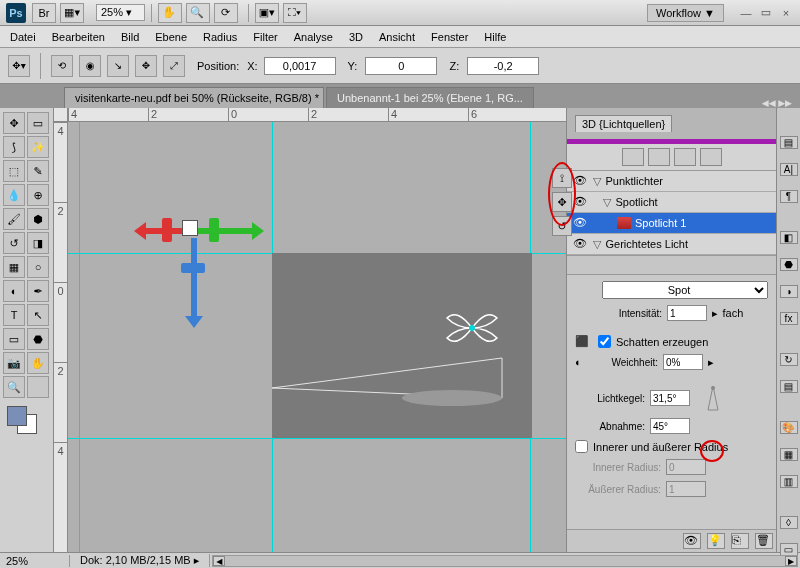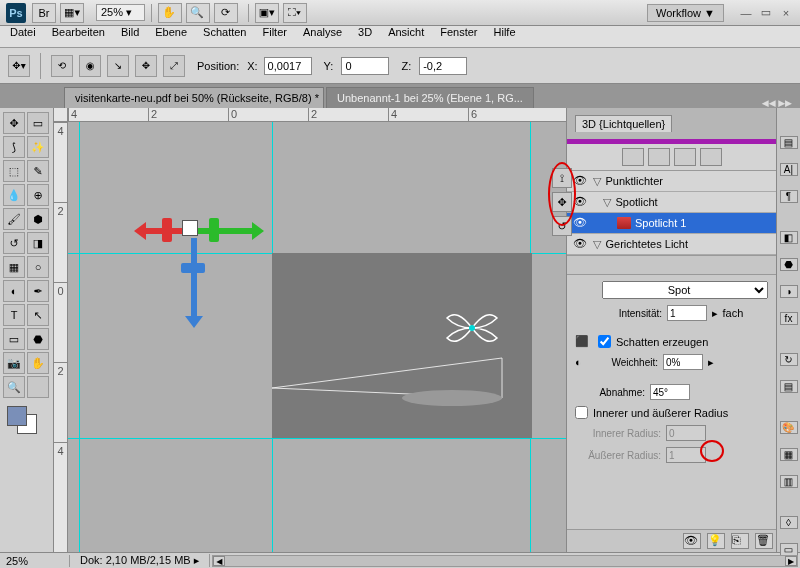--- a/index.html
+++ b/index.html
@@ -7,27 +7,27 @@
 
 .titlebar { height: 26px; background: linear-gradient(#e8e8e8, #cdcdcd); display: flex; align-items: center; padding: 2px 6px; border-bottom: 1px solid #888; }
 .titlebar .ps-icon { width: 20px; height: 20px; background: #0a3c5a; color: #9ad0f0; display: flex; align-items: center; justify-content: center; font-weight: bold; border-radius: 2px; margin-right: 6px; }
 .titlebar .btn { width: 24px; height: 20px; background: #d8d8d8; border: 1px solid #999; margin-right: 4px; display: flex; align-items: center; justify-content: center; }
 .titlebar .zoom-sel { margin-left: 8px; padding: 1px 12px 1px 4px; border: 1px solid #999; background: #eee; }
 .titlebar .sep { width: 1px; height: 18px; background: #999; margin: 0 6px; }
 .titlebar .spacer { flex: 1; }
 .titlebar .workflow { padding: 2px 8px; background: #ccc; border: 1px solid #999; margin-right: 10px; }
 .titlebar .winbtn { width: 16px; height: 14px; margin-left: 4px; display:flex;align-items:center;justify-content:center;color:#555; }
 
-.menubar { height: 22px; background: #e0e0e0; display: flex; align-items: flex-start; padding: 0 10px; border-bottom: 1px solid #999; }
+.menubar { height: 22px; background: #e0e0e0; display: flex; align-items: center; padding: 0 10px; border-bottom: 1px solid #999; }
 .menubar span { margin-right: 16px; cursor: default; }
 
 .optbar { height: 36px; background: #d6d6d6; border-bottom: 1px solid #888; display: flex; align-items: center; padding: 0 8px; gap: 6px; }
 .optbar .ic { width: 22px; height: 22px; background: #ccc; border: 1px solid #999; display:flex;align-items:center;justify-content:center;font-size:10px; }
 .optbar .lbl { margin: 0 2px 0 6px; }
-.optbar input { width: 48px; height: 18px; border: 1px solid #888; background: #fff; padding: 0 3px; text-align: left; }
+.optbar input { width: 72px; height: 18px; border: 1px solid #888; background: #fff; padding: 0 3px; text-align: center; }
 .optbar .psep { width:1px; height:26px; background:#999; margin:0 4px; }
 
 .tabbar { height: 24px; background: #969696; display: flex; align-items: flex-end; padding-left: 64px; }
 .tabbar .tab { background: #b0b0b0; border: 1px solid #777; border-bottom: none; padding: 4px 10px; margin-right: 2px; font-size: 10px; max-width: 260px; white-space: nowrap; overflow:hidden; }
 .tabbar .tab.inactive { background: #888; color: #eee; }
 .tabbar .arrows { margin-left:auto; padding-right:8px; color:#ddd; font-size:9px; }
 
 .workspace { display: flex; height: calc(568px - 26px - 22px - 36px - 24px - 16px); }
 
 .toolbox { width: 54px; background: #d0d0d0; border-right: 1px solid #888; padding: 4px 3px; display: grid; grid-template-columns: 22px 22px; gap: 2px; align-content: start; }
@@ -129,21 +129,21 @@
   <div class="winbtn">—</div>
   <div class="winbtn">▭</div>
   <div class="winbtn">×</div>
 </div>
 
 <div class="menubar">
   <span>Datei</span>
   <span>Bearbeiten</span>
   <span>Bild</span>
   <span>Ebene</span>
-  <span>Schatten</span>
+  <span>Radius</span>
   <span>Filter</span>
   <span>Analyse</span>
   <span>3D</span>
   <span>Ansicht</span>
   <span>Fenster</span>
   <span>Hilfe</span>
 </div>
 
 <div class="optbar">
   <div class="ic">✥▾</div>
@@ -303,20 +303,28 @@
           <span>Schatten erzeugen</span>
         </div>
       <div class="row">
           <span style="width:18px">◐</span>
           <label>Weichheit:</label>
           <input type="text" value="0%" style="">
           <span>▸</span>
         </div>
       <div style="height:8px"></div>
       <div class="row">
+          <label style="min-width:70px">Lichtkegel:</label>
+          <input type="text" value="31,5°" style="">
+        <div class="tower"><svg viewBox="0 0 16 28">
+              <path d="M3 26 L8 2 L13 26 Z" fill="none" stroke="#888"></path>
+              <circle cx="8" cy="4" r="2" fill="#888"></circle>
+            </svg></div>
+      </div>
+      <div class="row">
           <label style="min-width:70px">Abnahme:</label>
           <input type="text" value="45°" style="">
         </div>
       <div class="row">
           <input type="checkbox" style="">
           <span>Innerer und äußerer Radius</span>
         </div>
       <div class="row dim">
           <label style="min-width:86px">Innerer Radius:</label>
           <input class="dis" type="text" value="0" style="">

